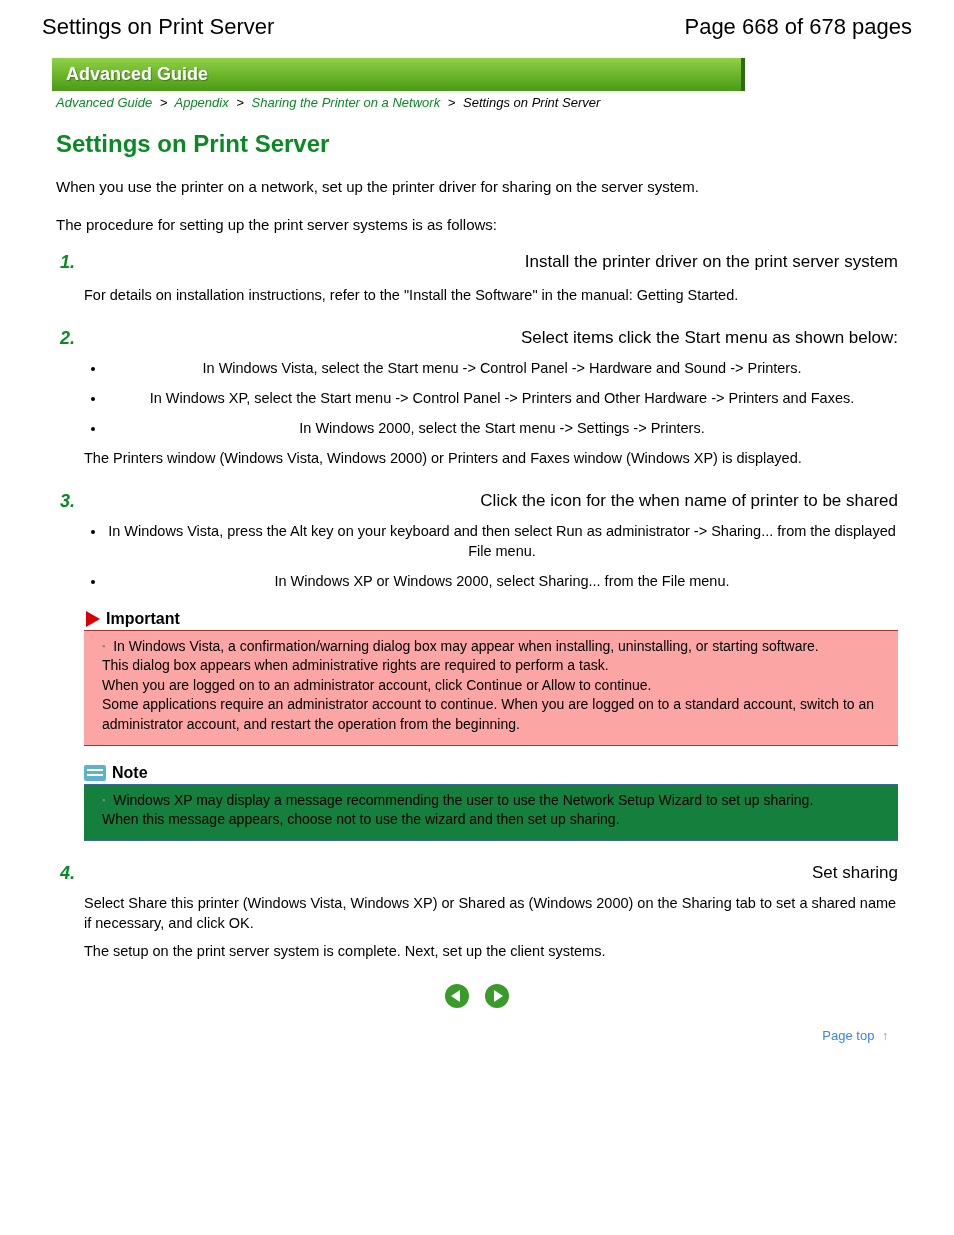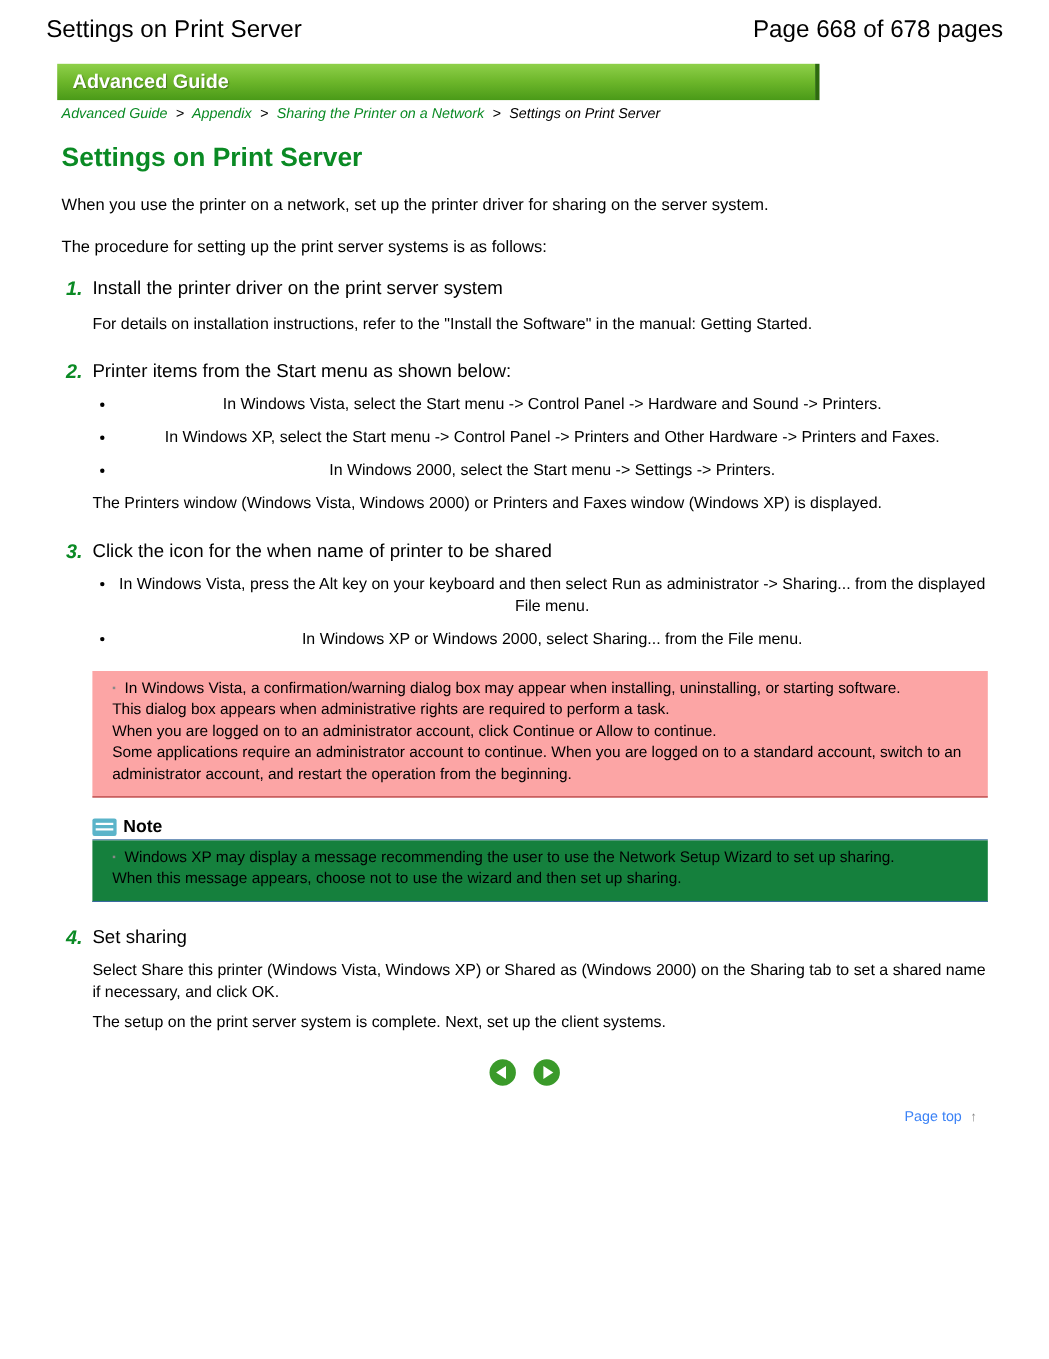--- a/index.html
+++ b/index.html
@@ -77,20 +77,21 @@
     left: 4px;
     top: 0;
     color: #0a8a24;
     font-weight: bold;
     font-size: 18px;
     font-style: italic;
   }
   .step-title {
     font-size: 17px;
     margin: 0 0 10px 0;
+    text-align: right;
   }
   .step-body {
     font-size: 14.5px;
     line-height: 1.45;
     margin-top: 13px;
   }
   ul.sub {
     list-style: disc;
     padding-left: 22px;
     margin: 8px 0;
@@ -262,38 +263,42 @@
     <ol class="steps">
 
       <li>
         <span class="step-num">1.</span>
         <div class="step-title">Install the printer driver on the print server system</div>
         <div class="step-body">For details on installation instructions, refer to the "Install the Software" in the manual: Getting Started.</div>
       </li>
 
       <li>
         <span class="step-num">2.</span>
-        <div class="step-title">Printer items from the Start menu as shown below:</div>
+        <div class="step-title">Select items click the Start menu as shown below:</div>
         <ul class="sub">
           <li>In Windows Vista, select the Start menu -&gt; Control Panel -&gt; Hardware and Sound -&gt; Printers.</li>
           <li>In Windows XP, select the Start menu -&gt; Control Panel -&gt; Printers and Other Hardware -&gt; Printers and Faxes.</li>
           <li>In Windows 2000, select the Start menu -&gt; Settings -&gt; Printers.</li>
         </ul>
         <div class="para">The Printers window (Windows Vista, Windows 2000) or Printers and Faxes window (Windows XP) is displayed.</div>
       </li>
 
       <li>
         <span class="step-num">3.</span>
         <div class="step-title">Click the icon for the when name of printer to be shared</div>
         <ul class="sub">
           <li>In Windows Vista, press the Alt key on your keyboard and then select Run as administrator -&gt; Sharing... from the displayed File menu.</li>
           <li>In Windows XP or Windows 2000, select Sharing... from the File menu.</li>
         </ul>
 
         <div class="callout important">
+          <div class="callout-head">
+            <span class="flag-icon"></span>
+            <span>Important</span>
+          </div>
           <div class="callout-body">
             <ul>
                 <li style="white-space:pre-line">In Windows Vista, a confirmation/warning dialog box may appear when installing, uninstalling, or starting software.
 This dialog box appears when administrative rights are required to perform a task.
 When you are logged on to an administrator account, click Continue or Allow to continue.
 Some applications require an administrator account to continue. When you are logged on to a standard account, switch to an administrator account, and restart the operation from the beginning.</li>
               </ul>
           </div>
         </div>
 

